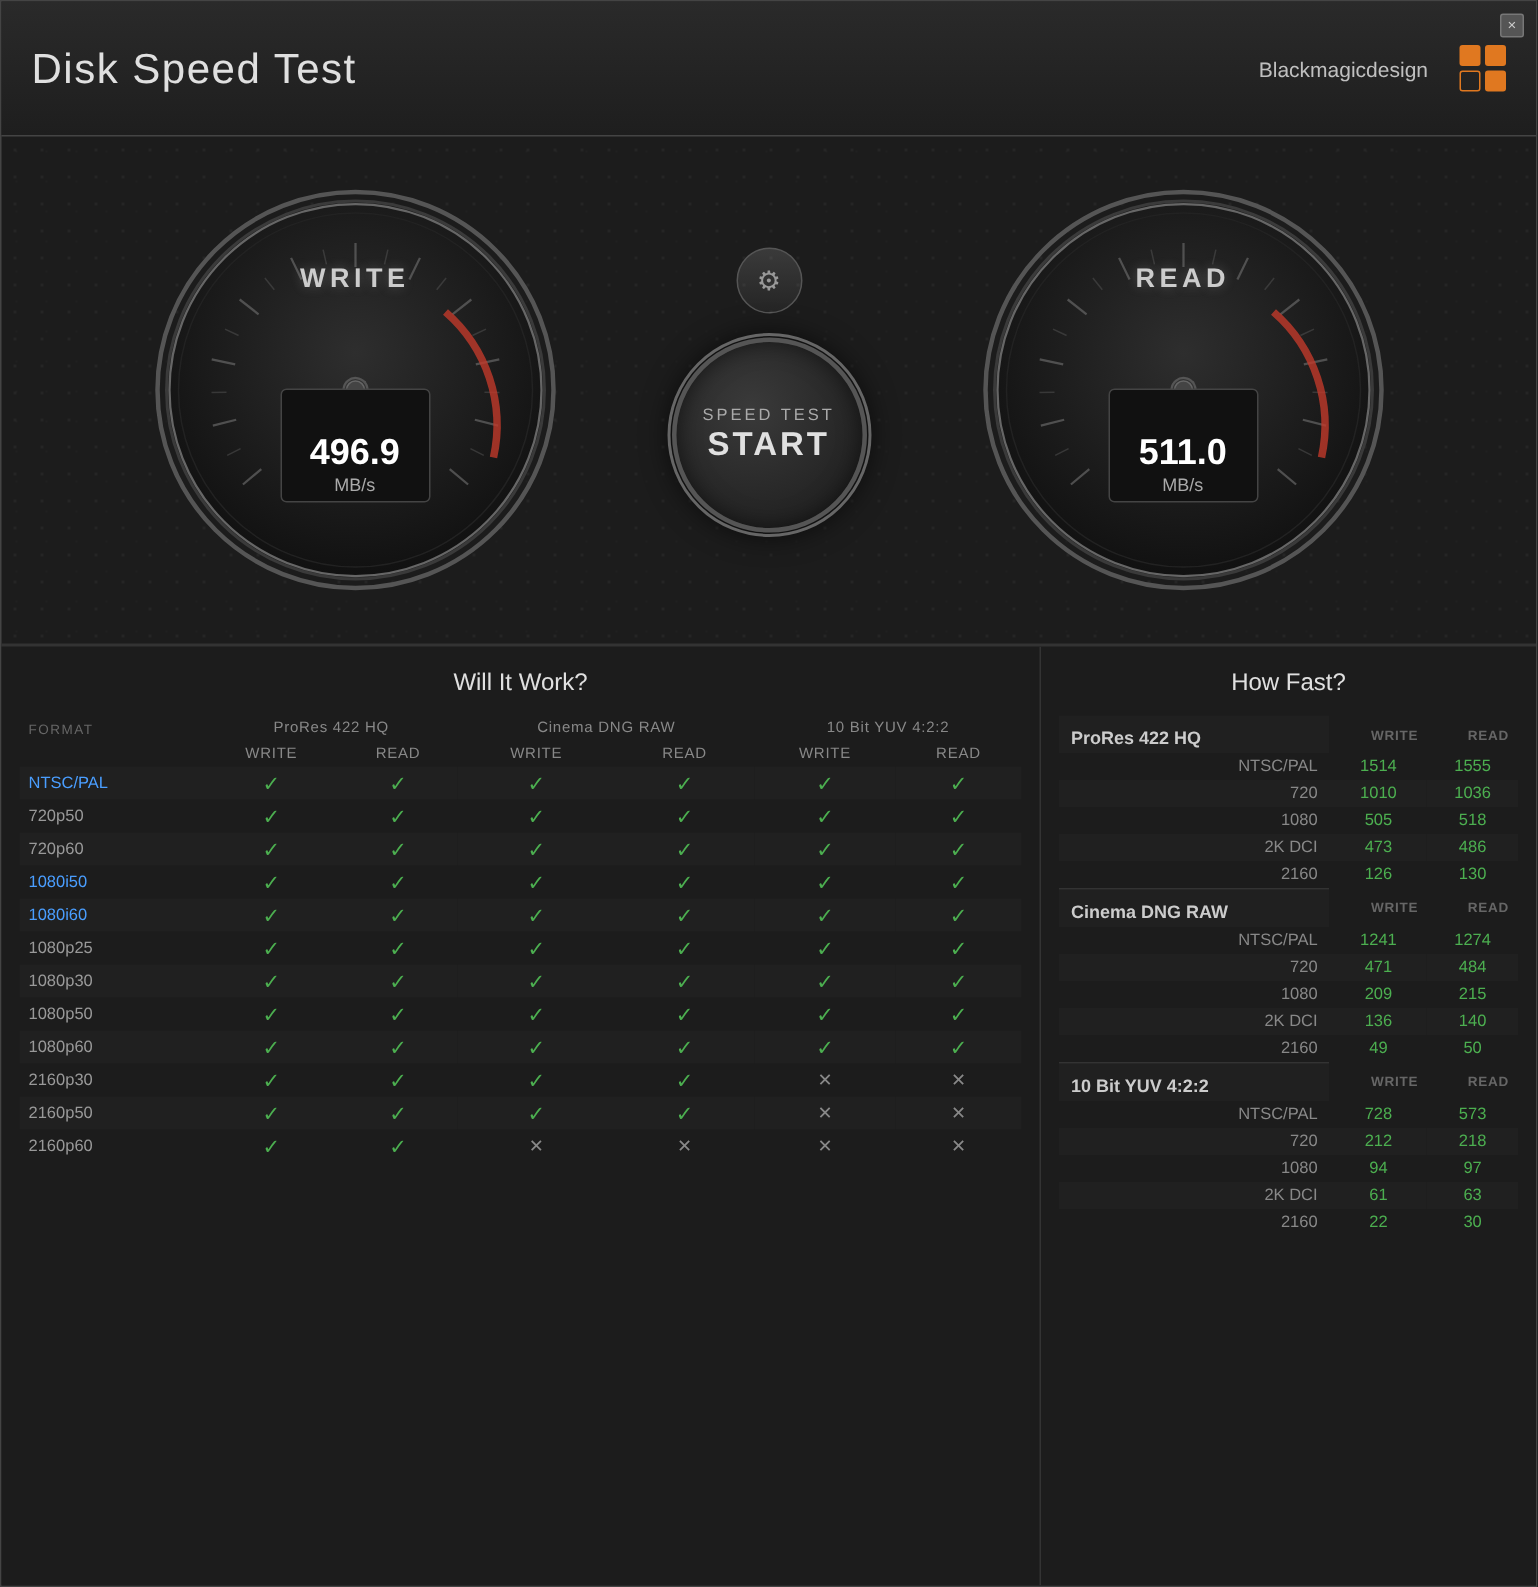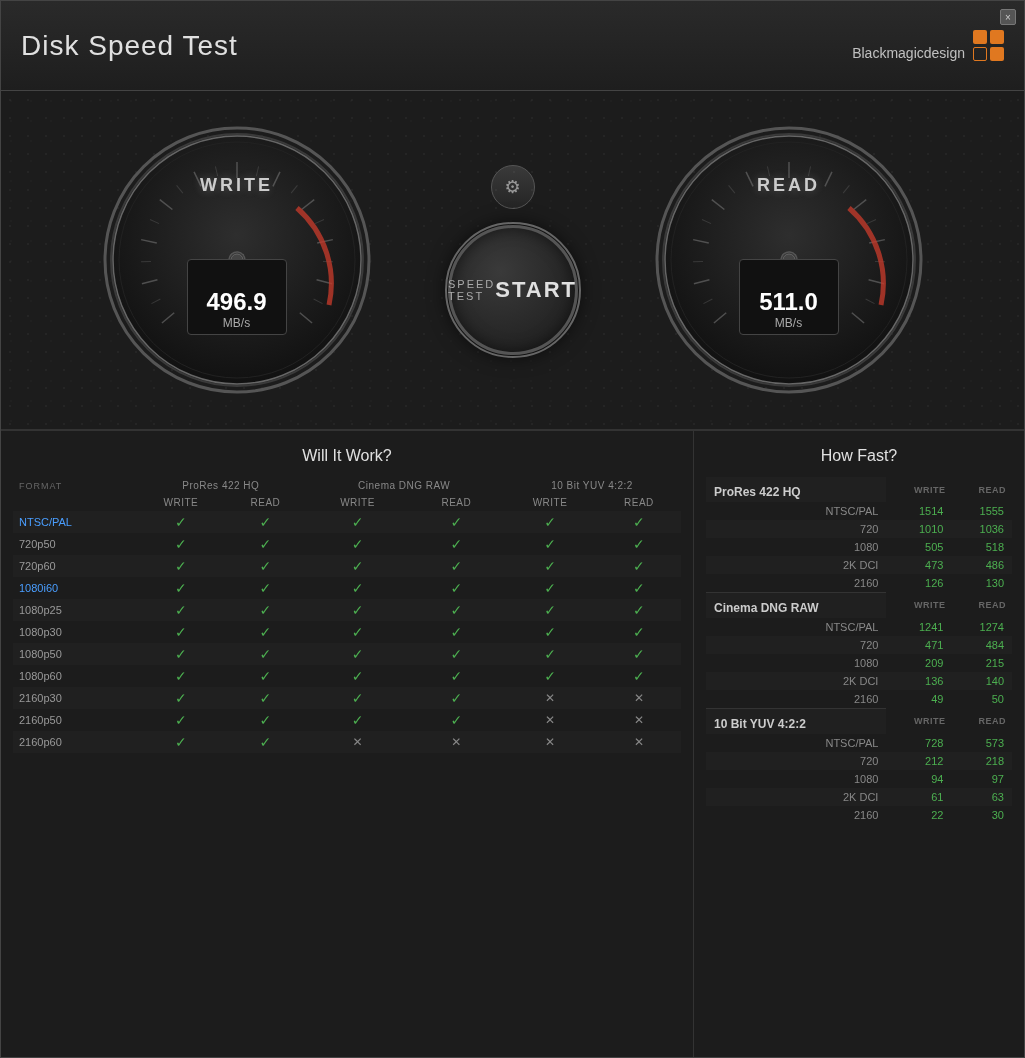--- a/index.html
+++ b/index.html
@@ -35,22 +35,22 @@
 
     .title-bar-title {
       color: #e0e0e0;
       font-size: 28px;
       font-weight: 300;
       letter-spacing: 1px;
     }
 
     .brand-logo {
       display: flex;
-      align-items: flex-end;
-      gap: 8px;
+      align-items: center;
+      gap: 21px;
     }
 
     .brand-name {
       color: #c0c0c0;
       font-size: 14px;
       font-weight: 400;
     }
 
     .brand-icon {
       display: grid;
@@ -184,25 +184,26 @@
       font-size: 18px;
     }
 
     .start-btn {
       width: 130px;
       height: 130px;
       background: radial-gradient(circle at 40% 35%, #3a3a3a, #1a1a1a);
       border: 3px solid #555;
       border-radius: 50%;
       display: flex;
+      flex-direction: column;
       align-items: center;
       justify-content: center;
       cursor: pointer;
       color: #ddd;
-      text-align: left;
+      text-align: right;
       box-shadow: 0 0 20px rgba(0,0,0,0.8), inset 0 0 15px rgba(0,0,0,0.5);
       position: relative;
     }
 
     .start-btn::before {
       content: '';
       position: absolute;
       inset: -6px;
       border-radius: 50%;
       border: 2px solid #666;
@@ -317,21 +318,21 @@
       color: #666;
       font-weight: 600;
       padding: 3px 6px;
       text-align: right;
       letter-spacing: 0.5px;
       font-size: 10px;
     }
 
     .hf-table td {
       padding: 3px 8px;
-      text-align: right;
+      text-align: center;
       color: #aaa;
       font-size: 11px;
     }
 
     .hf-table td.row-label {
       text-align: right;
       color: #888;
     }
 
     .hf-table td.value-green {
@@ -558,20 +559,29 @@
             <tr>
               <td class="format-name">720p60</td>
               <td><span class="check-green">✓</span></td>
               <td><span class="check-green">✓</span></td>
               <td><span class="check-green">✓</span></td>
               <td><span class="check-green">✓</span></td>
               <td><span class="check-green">✓</span></td>
               <td><span class="check-green">✓</span></td>
             </tr>
             <tr>
+              <td class="format-name highlighted">1080i50</td>
+              <td><span class="check-green">✓</span></td>
+              <td><span class="check-green">✓</span></td>
+              <td><span class="check-green">✓</span></td>
+              <td><span class="check-green">✓</span></td>
+              <td><span class="check-green">✓</span></td>
+              <td><span class="check-green">✓</span></td>
+            </tr>
+            <tr>
               <td class="format-name highlighted">1080i60</td>
               <td><span class="check-green">✓</span></td>
               <td><span class="check-green">✓</span></td>
               <td><span class="check-green">✓</span></td>
               <td><span class="check-green">✓</span></td>
               <td><span class="check-green">✓</span></td>
               <td><span class="check-green">✓</span></td>
             </tr>
             <tr>
               <td class="format-name">1080p25</td>

